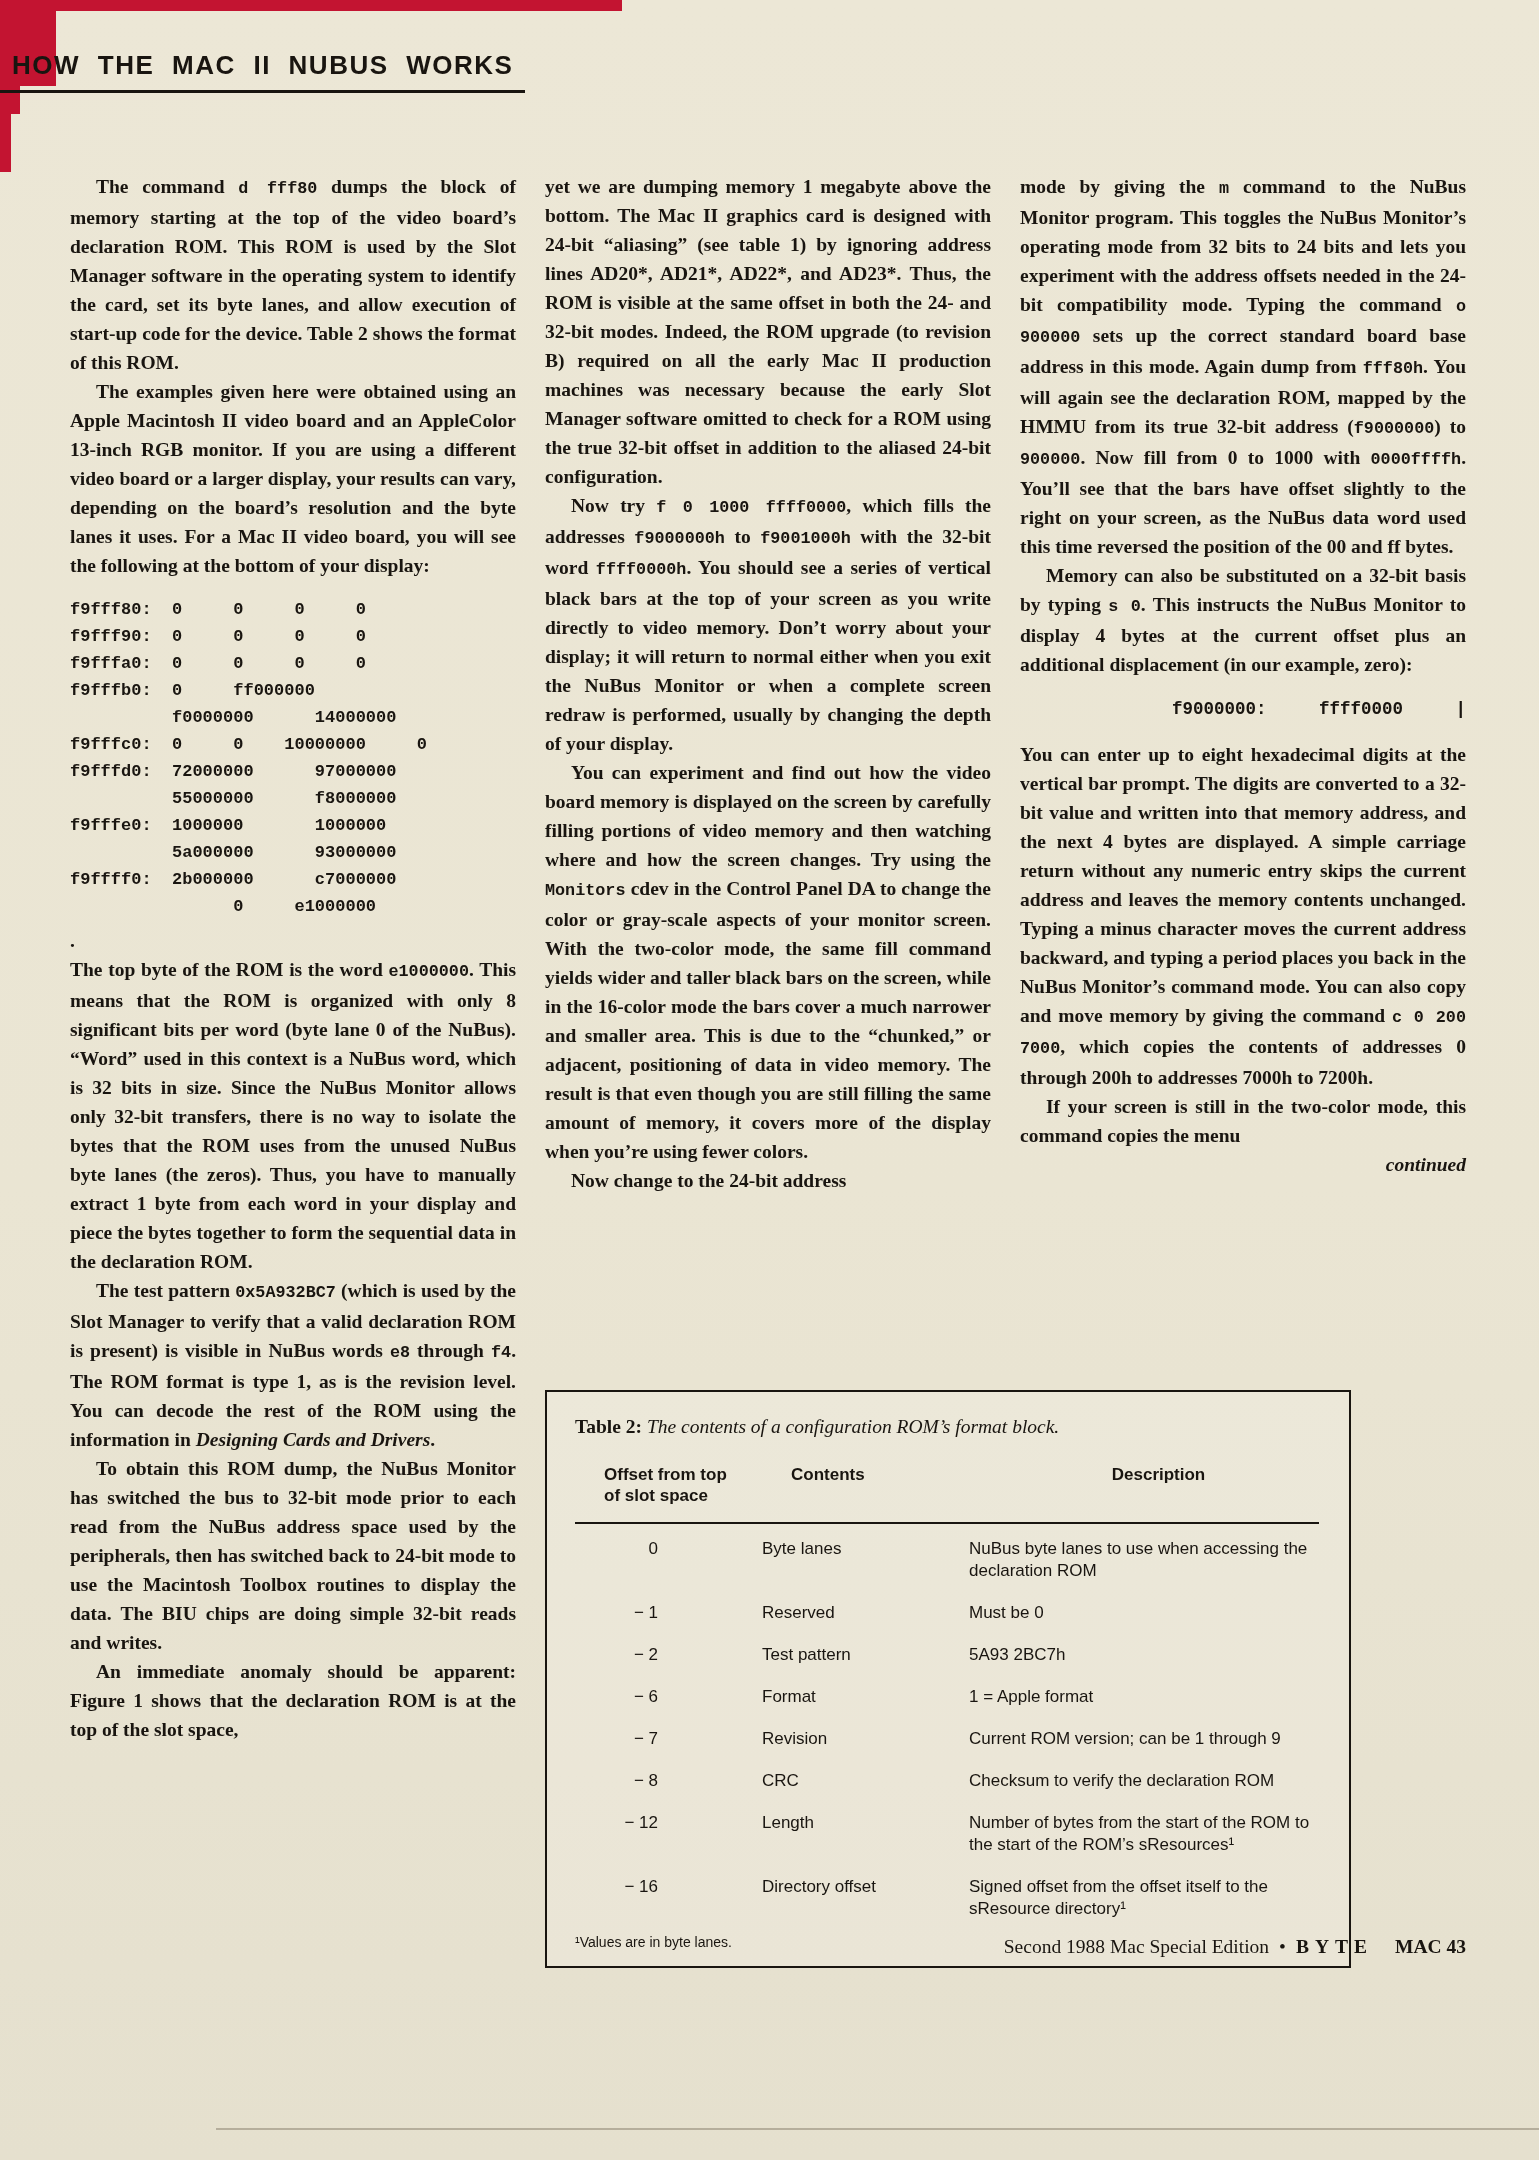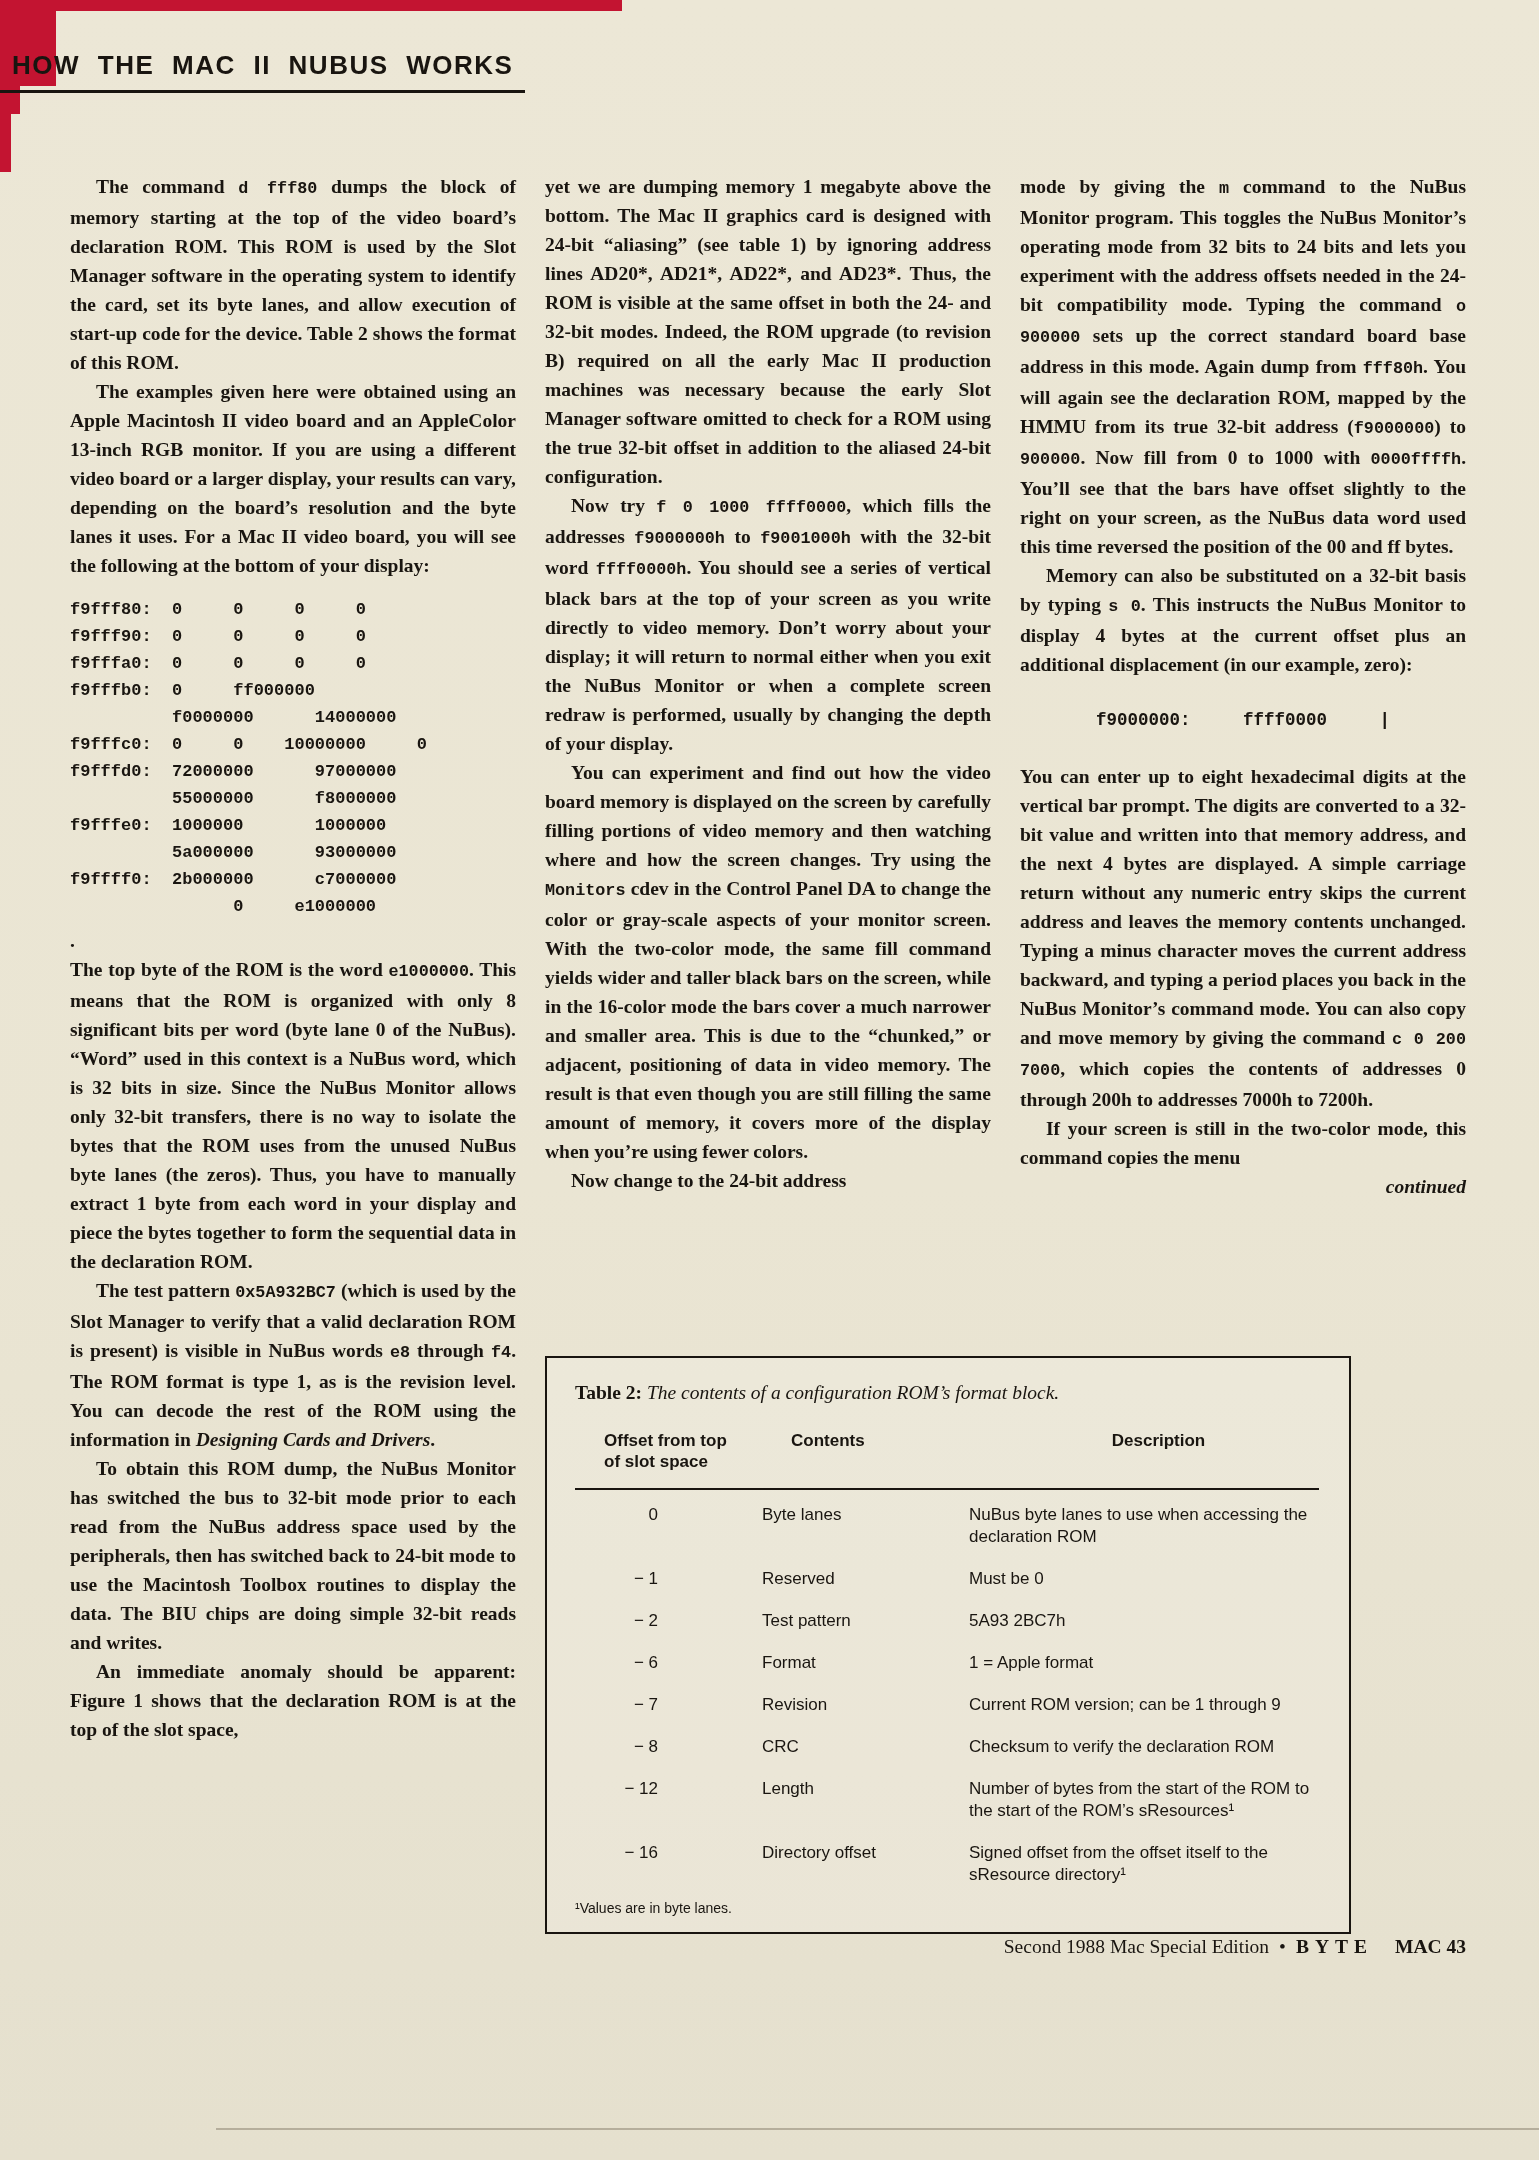--- a/index.html
+++ b/index.html
@@ -43,27 +43,27 @@
   .mono{font-family:"Liberation Mono","DejaVu Sans Mono",monospace;font-size:0.86em;}
   .ital{font-style:italic;}
   .hexdump{
     font-family:"Liberation Mono","DejaVu Sans Mono",monospace;
     font-size:17px;line-height:27px;white-space:pre;text-align:left;
     margin:16px 0 6px 0;
   }
   .hexline{white-space:pre;}
   .codeline{
     font-family:"Liberation Mono","DejaVu Sans Mono",monospace;
-    font-size:17.5px;line-height:27px;white-space:pre;text-align:center;
-    margin:28px 0;
+    font-size:17.5px;line-height:27px;white-space:pre;text-align:right;
+    margin:17px 0;
   }
   .continued{text-align:right;font-style:italic;}
 
   .t2-box{
-    position:absolute;left:545px;top:1356px;width:806px;min-height:578px;
+    position:absolute;left:545px;top:1390px;width:806px;min-height:578px;
     box-sizing:border-box;border:2px solid var(--ink);
     padding:24px 30px 8px 28px;
     background:rgba(255,255,255,0.16);
     font-family:"Liberation Sans","DejaVu Sans",sans-serif;
   }
   .t2-caption{font-family:"Liberation Serif","DejaVu Serif",serif;font-size:19.5px;margin-bottom:26px;}
   .t2-cap-label{font-weight:700;}
   .t2-cap-text{font-style:italic;}
   .t2-head{display:grid;grid-template-columns:175px 195px 1fr;column-gap:12px;
     font-weight:700;font-size:17px;line-height:21px;margin-left:29px;}

